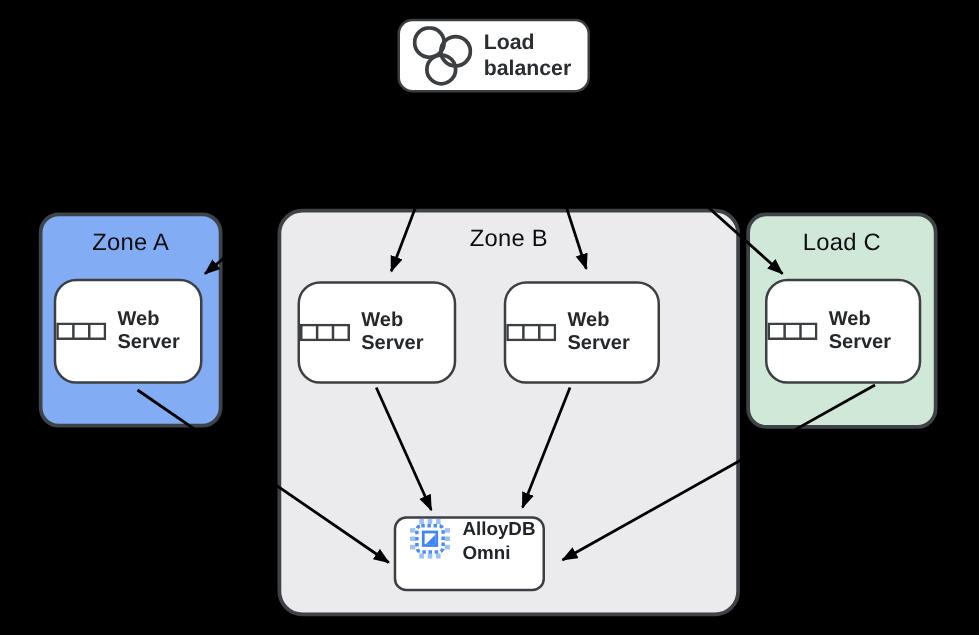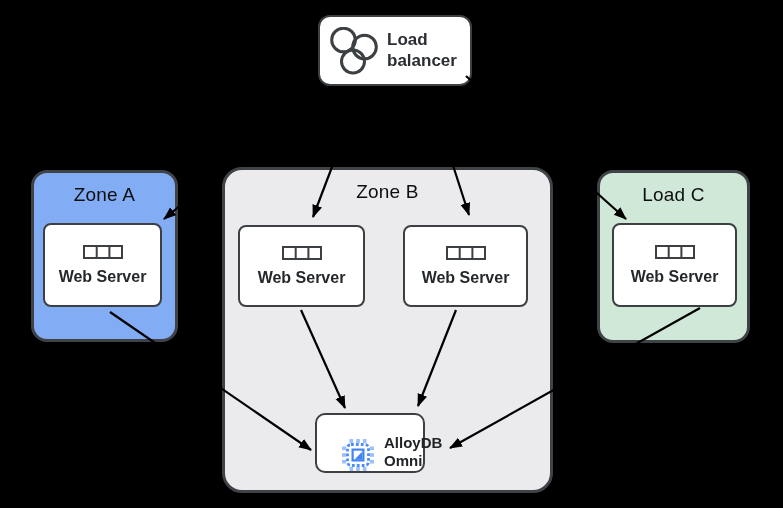--- a/index.html
+++ b/index.html
@@ -5,47 +5,47 @@
   html,body { margin:0; padding:0; background:#000; }
   .canvas {
     position:relative; width:783px; height:508px; background:#000000;
     font-family:"Liberation Sans", sans-serif; overflow:hidden;
   }
   .zone {
     position:absolute; border:3px solid #3f4246; border-radius:16px;
     box-sizing:border-box;
   }
   .zone-a { left:31px;  top:170px; width:147px; height:172px; background:#82acf4; }
-  .zone-b { left:222px; top:167px; width:331px; height:326px; background:#ebebee; border-radius:20px; }
+  .zone-b { left:222px; top:167px; width:370px; height:326px; background:#ebebee; border-radius:20px; }
   .zone-c { left:597px; top:170px; width:153px; height:173px; background:#cfe8d8; }
   .zone-title {
     position:absolute; top:11px; left:0; right:0; text-align:center;
     font-weight:normal; font-size:19px; color:#0e0e0e; letter-spacing:.2px;
   }
   .node {
     position:absolute; background:#ffffff; border:2.2px solid #3c4043;
     box-sizing:border-box;
   }
   .ws {
-    border-radius:8px; display:flex; flex-direction:column;
+    border-radius:18px; display:flex; flex-direction:row;
     align-items:center; justify-content:center; gap:9px;
   }
   .ws-a  { left:43px;  top:223px; width:119px; height:84px; }
   .ws-b1 { left:238px; top:225px; width:127px; height:82px; }
   .ws-b2 { left:403px; top:225px; width:125px; height:82px; }
   .ws-c  { left:612px; top:223px; width:125px; height:84px; }
   .ws-label { font-weight:bold; font-size:16px; color:#25282b; }
   .lb {
-    left:318px; top:15px; width:154px; height:71px; border-radius:12px;
+    left:318px; top:15px; width:154px; height:59px; border-radius:12px;
     display:flex; align-items:center; padding:12px 10px; gap:9px;
   }
   .lb-label { font-weight:bold; font-size:17px; line-height:1.2; color:#2a2d31; width:80px; }
   .db {
-    left:315px; top:413px; width:110px; height:60px; border-radius:10px;
-    display:flex; align-items:flex-end; padding:0 25px; gap:10px;
+    left:315px; top:413px; width:121px; height:60px; border-radius:10px;
+    display:flex; align-items:flex-start; padding:0 11px; gap:10px;
   }
   .db-label { font-weight:bold; font-size:15px; line-height:1.25; color:#212428; width:66px; }
   svg.arrows { position:absolute; left:0; top:0; pointer-events:none; }
   .icon { flex:0 0 auto; display:block; }
 </style>
 </head>
 <body>
 
 <div class="canvas">
 

